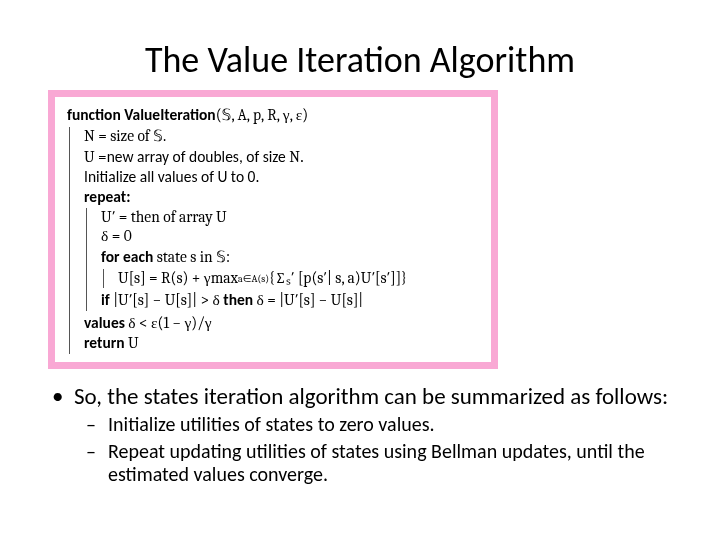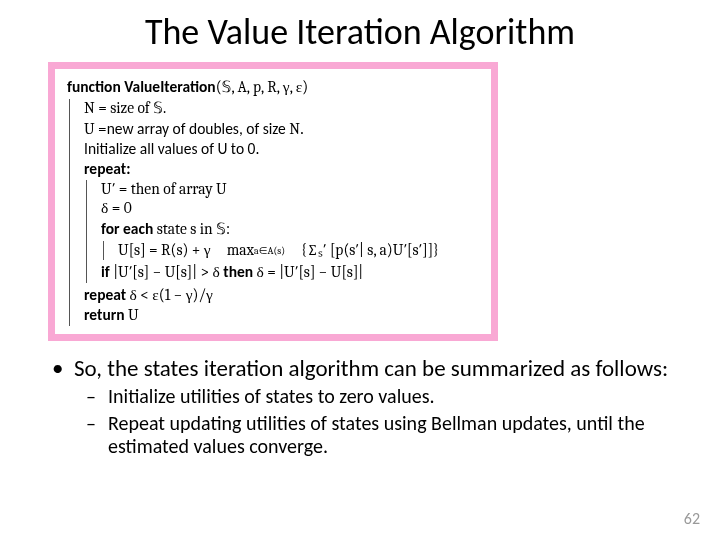--- a/index.html
+++ b/index.html
@@ -17,20 +17,21 @@
     width: 720px;
     height: 540px;
     box-sizing: border-box;
   }
   .title {
     font-size: 36px;
     text-align: center;
     padding-top: 10px;
     padding-bottom: 6px;
     font-weight: 400;
+    margin-top: 28px;
   }
   .algo-box {
     margin-left: 48px;
     margin-top: 2px;
     width: 450px;
     border: 7px solid #f9a8d4;
     padding: 8px 8px 6px 12px;
     font-family: Calibri, "Segoe UI", Arial, sans-serif;
     font-size: 15.5px;
     line-height: 1.25;
@@ -42,21 +43,21 @@
     border-left: 1.5px solid #555;
     margin-left: 2px;
     padding-left: 14px;
     margin-top: 2px;
     margin-bottom: 2px;
   }
   .bbs { font-family: Cambria, "Times New Roman", serif; }
   .eq-line {
     display: flex;
     align-items: center;
-    gap: 16px;
+    gap: 0;
     white-space: nowrap;
     font-family: Cambria, "Times New Roman", serif;
   }
   .maxstack {
     display: inline-flex;
     flex-direction: row;
     align-items: center;
     line-height: 1;
   }
   .maxstack .sub { font-size: 10px; margin-top: 1px; }
@@ -118,21 +119,21 @@
               <span class="sub">a∈A(s)</span>
             </span>
             <span>{∑ₛ′ [p(s′| s, a)U′[s′]]}</span>
           </div>
         </div>
         <div>
           <span class="kw">if</span><span class="bbs"> |U′[s] − U[s]| &gt; δ </span><span class="kw">then</span><span class="bbs"> δ = |U′[s] − U[s]|</span>
         </div>
       </div>
       <div>
-        <span class="kw">repeat</span><span class="bbs"> δ &lt; ε(1 − γ)/γ</span>
+        <span class="kw">values</span><span class="bbs"> δ &lt; ε(1 − γ)/γ</span>
       </div>
       <div>
         <span class="kw">return</span><span class="bbs"> U</span>
       </div>
     </div>
   </div>
 
   <div class="body-bullets">
     <div class="b1">
       <div class="dot">•</div>

